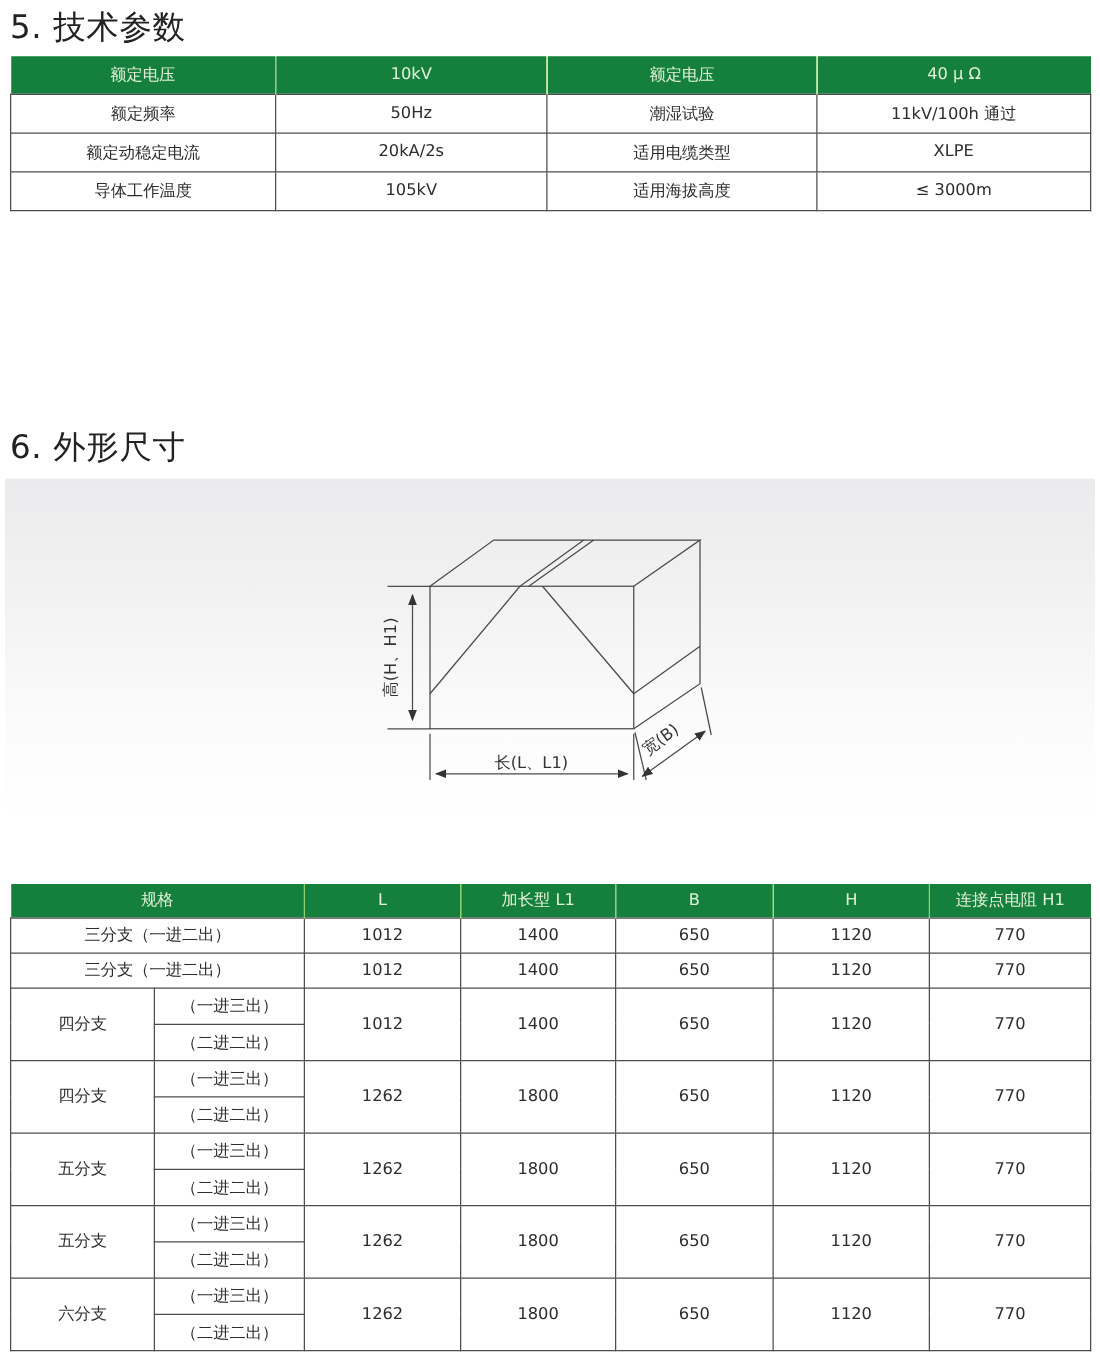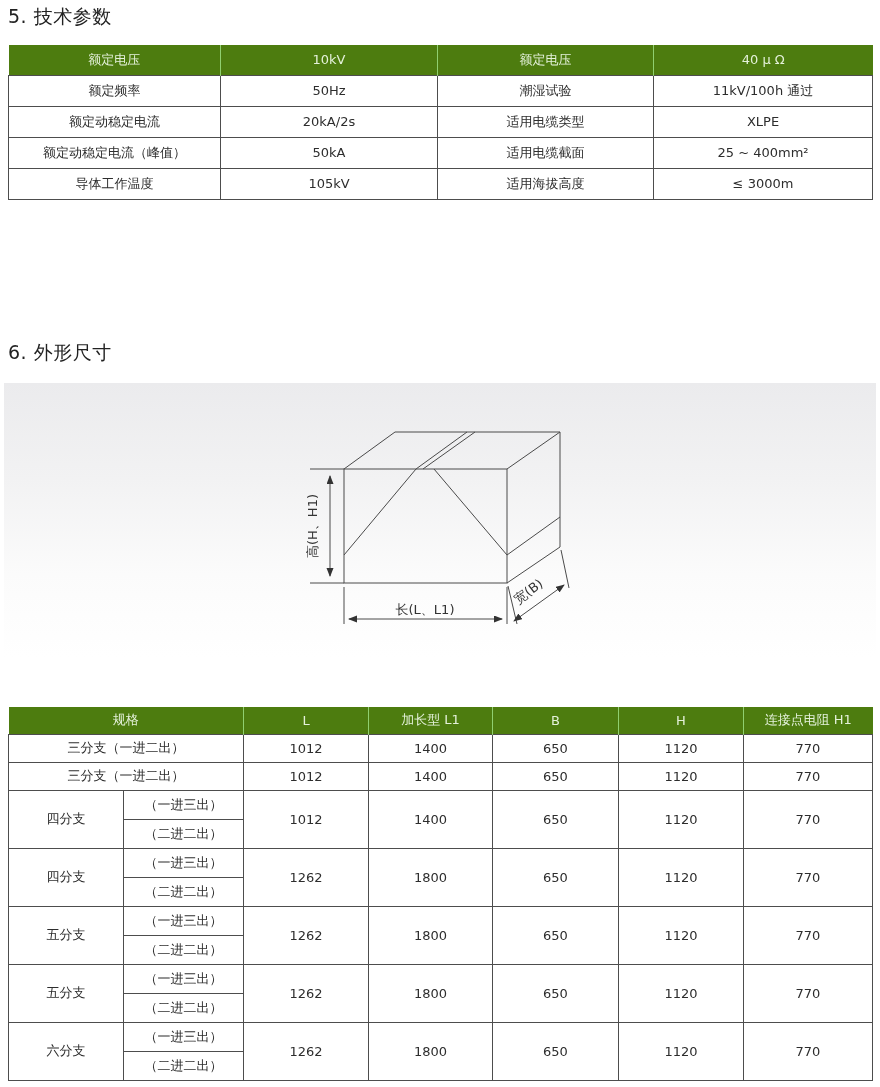--- a/index.html
+++ b/index.html
@@ -2,32 +2,32 @@
 <html><head>
 <meta charset="utf-8">
 <style>
   html,body{margin:0;padding:0;}
   body{
     width:880px;height:1087px;position:relative;background:#ffffff;
     font-family:"DejaVu Sans","Liberation Sans",sans-serif;
     color:#2d2d2d;overflow:hidden;
   }
   .sec-title{
-    position:absolute;left:8px;margin:0;font-size:19px;font-weight:400;color:#222;
+    position:absolute;left:8px;margin:0;font-size:26px;font-weight:400;color:#222;
     letter-spacing:0.5px;
   }
   #title-tech{top:4px;}
   #title-dim{top:340px;}
 
   table{border-collapse:collapse;table-layout:fixed;position:absolute;left:8px;width:864px;}
   td,th{font-size:13px;font-weight:400;text-align:center;vertical-align:middle;
         overflow:hidden;white-space:nowrap;}
   
   th.gh{
-    background:#4d7c0f;color:#e4f1da;border:none;
+    background:#15803d;color:#e4f1da;border:none;
   }
   th.gh + th.gh{border-left:1px solid #90cf70;}
   
   td{border:1px solid #4d4d4d;color:#2d2d2d;background:#ffffff;}
 
   #tech-table{top:45px;}
   #tech-table tr.hdr{height:30px;}
   #tech-table tr.bd{height:31px;}
 
   #dim-table{top:707px;}
@@ -67,26 +67,20 @@
     <td>额定频率</td>
     <td>50Hz</td>
     <td>潮湿试验</td>
     <td>11kV/100h 通过</td>
   </tr>
   <tr class="bd">
     <td>额定动稳定电流</td>
     <td>20kA/2s</td>
     <td>适用电缆类型</td>
     <td>XLPE</td>
-  </tr>
-  <tr class="bd">
-    <td>额定动稳定电流（峰值）</td>
-    <td>50kA</td>
-    <td>适用电缆截面</td>
-    <td>25 ~ 400mm²</td>
   </tr>
   <tr class="bd">
     <td>导体工作温度</td>
     <td>105kV</td>
     <td>适用海拔高度</td>
     <td>≤ 3000m</td>
   </tr>
 </tbody>
   </table>
 

